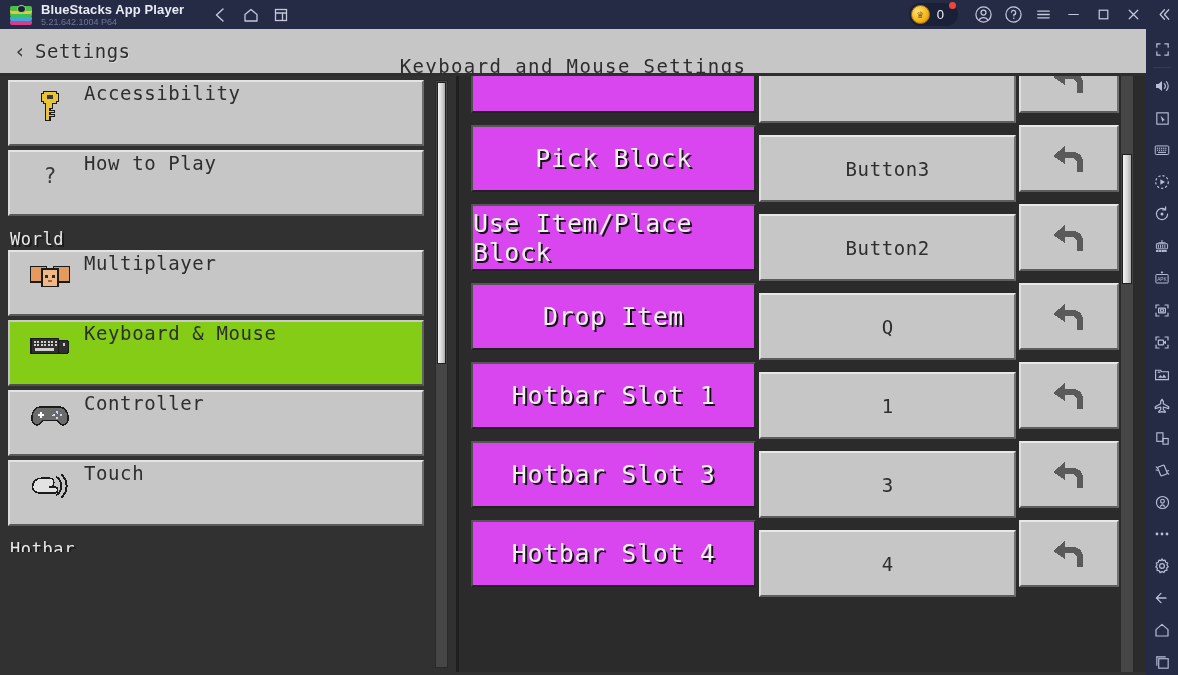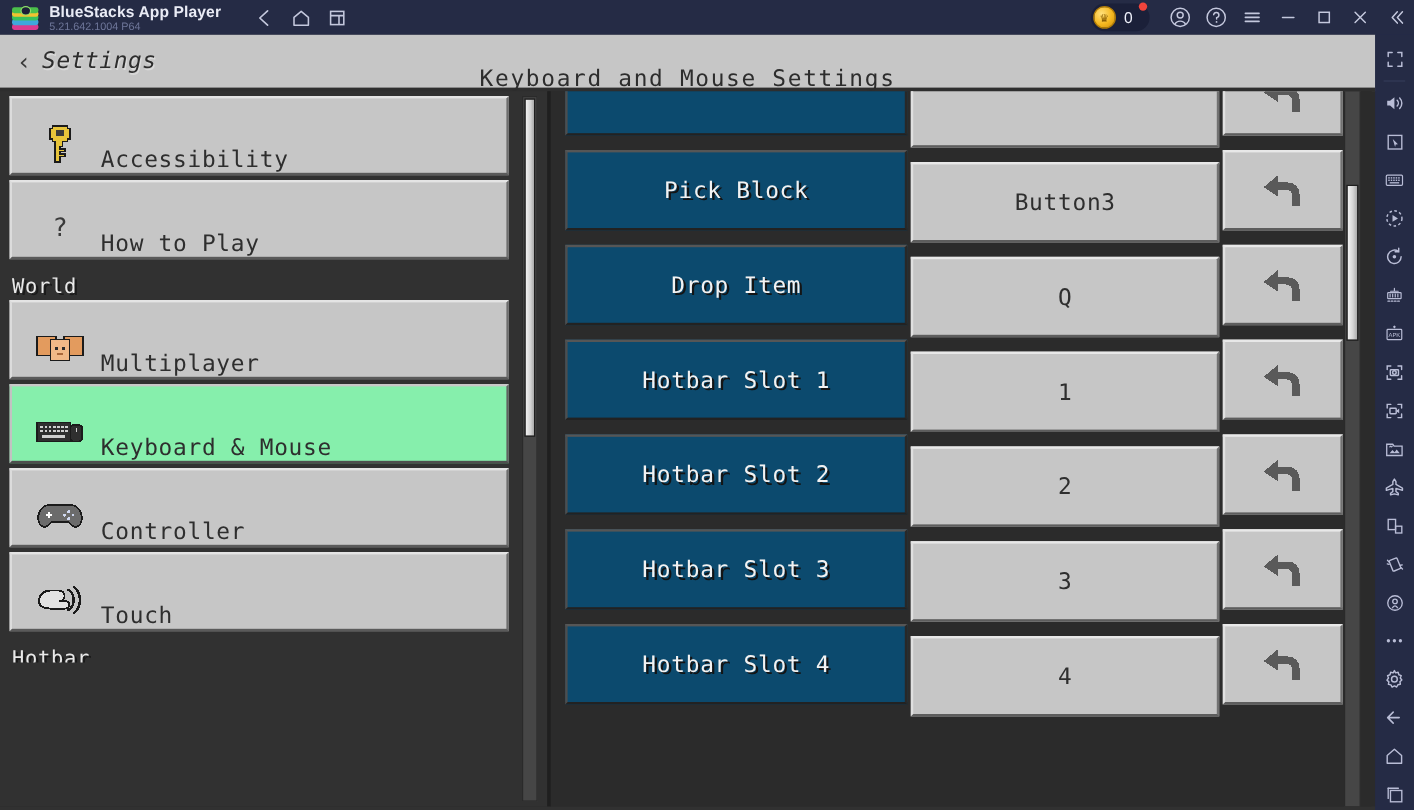--- a/index.html
+++ b/index.html
@@ -102,21 +102,20 @@
     display: flex; align-items: center;
   }
   #back-settings {
     display: flex; align-items: center; gap: 9px;
     margin-left: 14px; color: #303030;
   }
   #back-chevron { font-size: 20px; line-height: 1; color: #3a3a3a; }
   #settings-label {
     font-size: 19px; color: #2d2d2d; letter-spacing: .5px;
     text-shadow: 1px 1px 0 rgba(255,255,255,.35);
-    font-style: italic;
   }
   #page-title {
     position: absolute; left: 0; right: 0; top: 15px; height: 44px;
     display: flex; align-items: center; justify-content: center;
     font-size: 19px; color: #2d2d2d; letter-spacing: 1.4px;
     pointer-events: none;
   }
 
   #mc-body {
     position: relative;
@@ -139,25 +138,25 @@
     padding: 4px 8px 0 8px;
   }
   .nav-item {
     position: relative;
     height: 66px; margin-bottom: 4px;
     background: #c6c6c6;
     border-top: 2px solid #e4e4e4;
     border-left: 2px solid #dcdcdc;
     border-right: 2px solid #6d6d6d;
     border-bottom: 2px solid #5a5a5a;
-    display: flex; align-items: flex-end;
+    display: flex; align-items: flex-start;
     cursor: pointer;
   }
   .nav-item.selected {
-    background: #86efac;
+    background: #84cc16;
     border-top-color: #c9c9c9;
     border-left-color: #c2c2c2;
     border-right-color: #606060;
     border-bottom-color: #4e4e4e;
   }
   .nav-ico {
     width: 56px; min-width: 56px; height: 48px; margin-left: 12px;
     display: flex; align-items: center; justify-content: center;
   }
   .nav-label {
@@ -198,27 +197,27 @@
   #bind-scroll {
     position: absolute; left: 12px; top: -34px;
     width: 648px;
   }
   .bind-row {
     display: flex; align-items: center;
     height: 75px; margin-bottom: 4px;
   }
   .bind-name {
     width: 286px; height: 67px;
-    background: #0c4a6e;
+    background: #d946ef;
     border-top: 2px solid #565656;
     border-left: 2px solid #4e4e4e;
     border-right: 2px solid #282828;
     border-bottom: 2px solid #222;
     display: flex; align-items: center; justify-content: center;
-    font-size: 19px; color: #f2f2f2; letter-spacing: .6px;
+    font-size: 25px; color: #f2f2f2; letter-spacing: .6px;
     text-shadow: 2px 2px 0 #141414;
   }
   .bind-key {
     width: 258px; height: 67px; margin-left: 3px;
     background: #c6c6c6;
     border-top: 2px solid #e8e8e8;
     border-left: 2px solid #e0e0e0;
     border-right: 2px solid #717171;
     border-bottom: 2px solid #5d5d5d;
     display: flex; align-items: center; justify-content: center;
@@ -467,20 +466,29 @@
         <div class="bind-row">
           <div class="bind-name">Pick Block</div>
           <div class="bind-key">Button3</div>
           <div class="bind-reset">
             <svg class="px" width="40" height="34" viewBox="0 0 20 17" shape-rendering="crispEdges">
               <path d="M8 2v3h4c3 0 5 2 5 5v5h-3v-4c0-2-1-3-3-3H8v3L2 7z" fill="#5a5a5a"></path>
               </svg>
           </div>
         </div>
 
+        <div class="bind-row">
+          <div class="bind-name">Use Item/Place Block</div>
+          <div class="bind-key">Button2</div>
+          <div class="bind-reset">
+            <svg class="px" width="40" height="34" viewBox="0 0 20 17" shape-rendering="crispEdges">
+              <path d="M8 2v3h4c3 0 5 2 5 5v5h-3v-4c0-2-1-3-3-3H8v3L2 7z" fill="#5a5a5a"></path>
+              </svg>
+          </div>
+        </div>
 
         <div class="bind-row">
           <div class="bind-name">Drop Item</div>
           <div class="bind-key">Q</div>
           <div class="bind-reset">
             <svg class="px" width="40" height="34" viewBox="0 0 20 17" shape-rendering="crispEdges">
               <path d="M8 2v3h4c3 0 5 2 5 5v5h-3v-4c0-2-1-3-3-3H8v3L2 7z" fill="#5a5a5a"></path>
               </svg>
           </div>
         </div>
@@ -488,29 +496,20 @@
         <div class="bind-row">
           <div class="bind-name">Hotbar Slot 1</div>
           <div class="bind-key">1</div>
           <div class="bind-reset">
             <svg class="px" width="40" height="34" viewBox="0 0 20 17" shape-rendering="crispEdges">
               <path d="M8 2v3h4c3 0 5 2 5 5v5h-3v-4c0-2-1-3-3-3H8v3L2 7z" fill="#5a5a5a"></path>
               </svg>
           </div>
         </div>
 
-        <div class="bind-row">
-          <div class="bind-name">Hotbar Slot 2</div>
-          <div class="bind-key">2</div>
-          <div class="bind-reset">
-            <svg class="px" width="40" height="34" viewBox="0 0 20 17" shape-rendering="crispEdges">
-              <path d="M8 2v3h4c3 0 5 2 5 5v5h-3v-4c0-2-1-3-3-3H8v3L2 7z" fill="#5a5a5a"></path>
-              </svg>
-          </div>
-        </div>
 
         <div class="bind-row">
           <div class="bind-name">Hotbar Slot 3</div>
           <div class="bind-key">3</div>
           <div class="bind-reset">
             <svg class="px" width="40" height="34" viewBox="0 0 20 17" shape-rendering="crispEdges">
               <path d="M8 2v3h4c3 0 5 2 5 5v5h-3v-4c0-2-1-3-3-3H8v3L2 7z" fill="#5a5a5a"></path>
               </svg>
           </div>
         </div>

